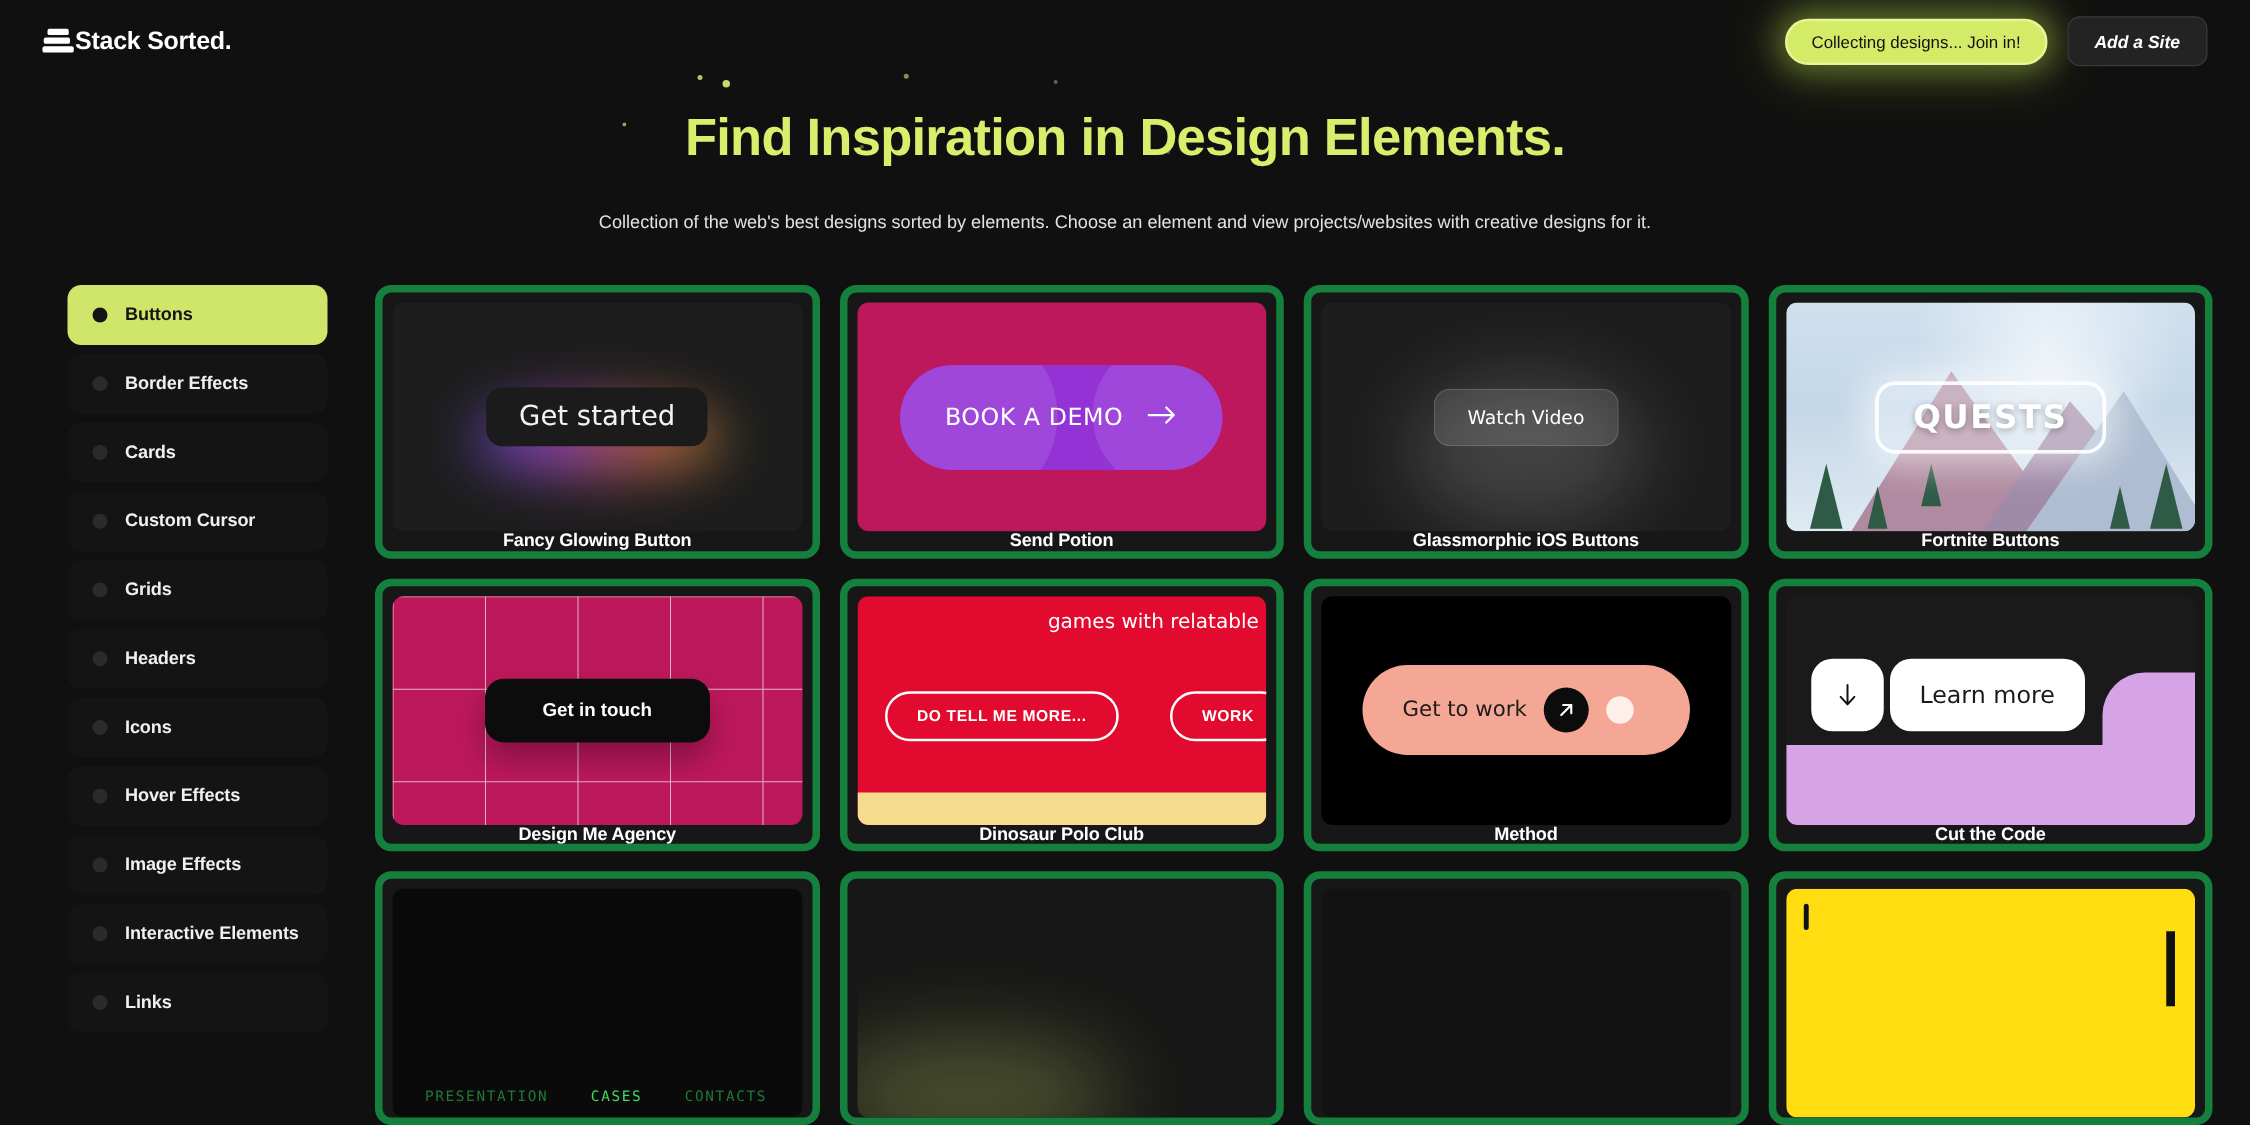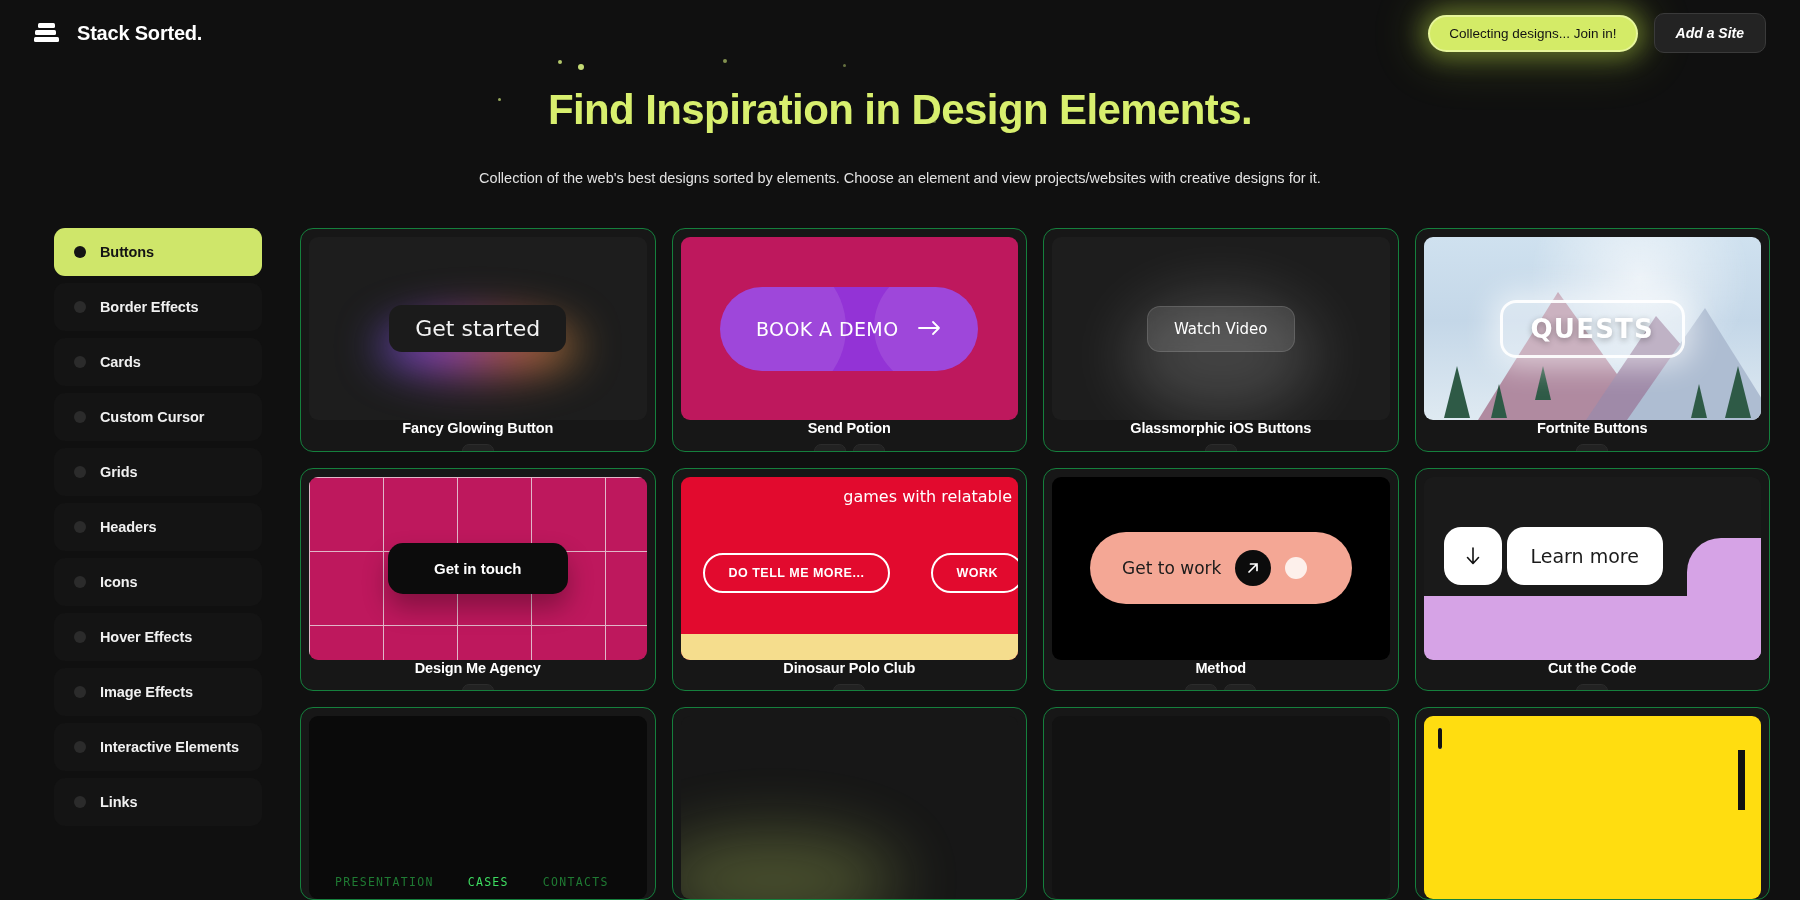--- a/index.html
+++ b/index.html
@@ -10,21 +10,21 @@
     overflow:hidden;
     color:#fff;
   }
 
   
   .topbar{
     position:absolute; top:0; left:0; width:1800px; height:66px;
     display:flex; align-items:center; justify-content:space-between;
     padding:0 34px; z-index:30;
   }
-  .brand{ display:flex; align-items:center; gap:17px;text-align:center; }
+  .brand{ display:flex; align-items:center; gap:0;text-align:center; }
   .logo-mark{ width:26px; height:26px; position:relative; }
   .logo-mark i{ position:absolute; left:0; background:#fff; border-radius:1.5px; display:block; }
   .logo-mark i:nth-child(1){ top:3px;  left:4px;  width:17px; height:5px; }
   .logo-mark i:nth-child(2){ top:10px; left:1px;  width:21px; height:5px; }
   .logo-mark i:nth-child(3){ top:17px; left:0px;  width:25px; height:5px; }
   .brand-name{ font-size:20px; font-weight:700; letter-spacing:-.2px; color:#fff; }
 
   .topbar-right{ display:flex; align-items:center; gap:16px; }
   .pill-cta{
     background:#d4eb67; color:#121212;
@@ -75,21 +75,21 @@
   .nav-item.active .lbl{ color:#141414; }
 
   
   .grid{
     flex:1; padding-right:30px;
     display:grid; grid-template-columns:repeat(4,1fr); gap:16px;
     align-content:start;
   }
   .card{
     background:#171717; border-radius:13px; padding:8px 8px 0 8px;
-    border:1px solid #15803d; overflow:hidden;
+    border:6px solid #15803d; overflow:hidden;
   }
   .thumb{
     height:183px; border-radius:9px; overflow:hidden; position:relative;
     display:flex; align-items:center; justify-content:center;
   }
   .card-foot{
     height:54px; display:flex; align-items:center; justify-content:space-between;
     padding:0 2px 0 2px;
     flex-direction:column;
   }

